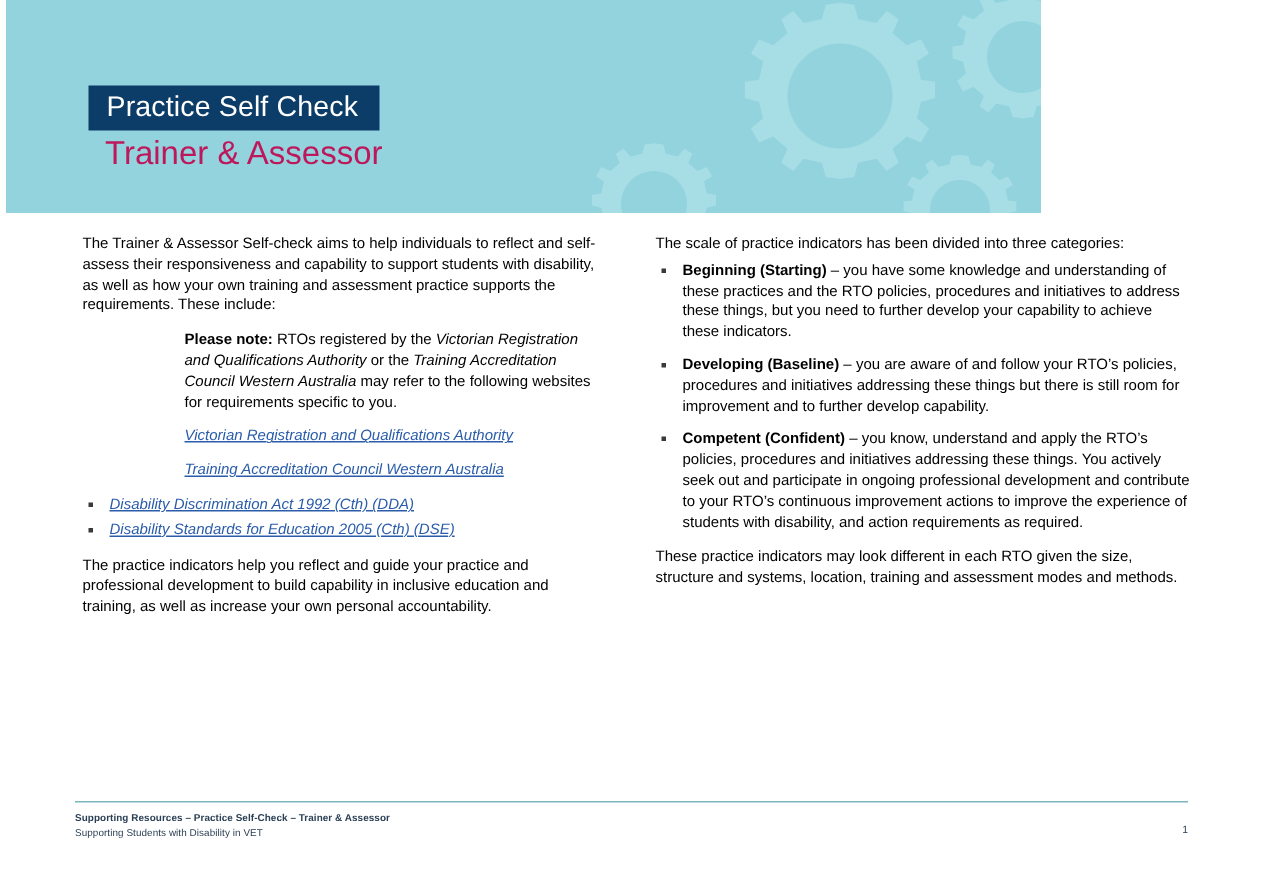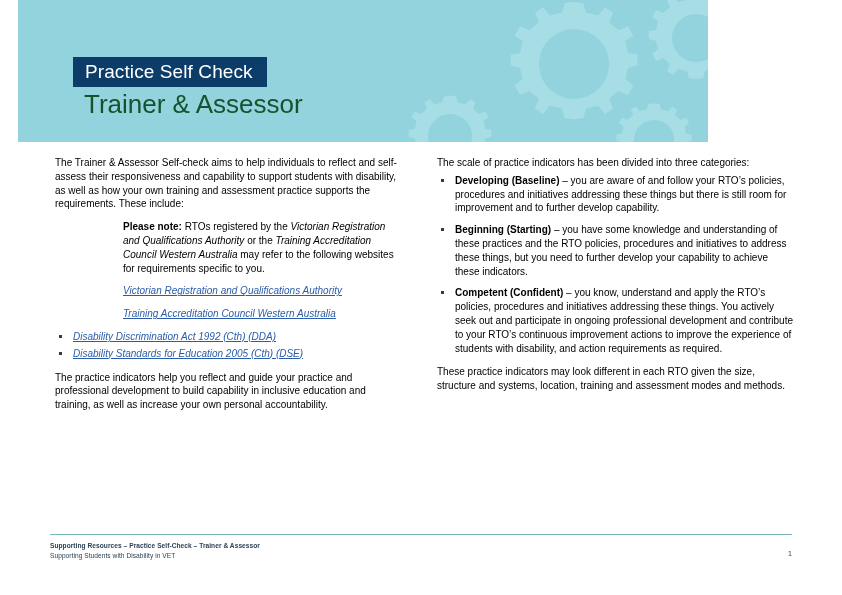--- a/index.html
+++ b/index.html
@@ -14,21 +14,21 @@
     position: relative;
     width: 842px;
     height: 595px;
     background: #ffffff;
     overflow: hidden;
   }
 
   
   #header-banner {
     position: absolute;
-    left: 18px;
+    left: 4px;
     top: 0;
     width: 690px;
     height: 142px;
     background: #92d3dd;
     overflow: hidden;
   }
   #gear-decoration {
     position: absolute;
     right: 0;
     top: 0;
@@ -47,22 +47,22 @@
   .title-box-text {
     font-size: 19px;
     color: #ffffff;
     letter-spacing: 0.1px;
     white-space: nowrap;
   }
   #header-subtitle {
     position: absolute;
     left: 66px;
     top: 89px;
-    font-size: 26px;
-    color: #14532d;
+    font-size: 22px;
+    color: #be185d;
     white-space: nowrap;
   }
 
   
   #content {
     position: absolute;
     left: 0;
     top: 142px;
     width: 842px;
     height: 385px;
@@ -222,22 +222,22 @@
       </ul>
 
       <p class="para" style="margin-top:10px;">The practice indicators help you reflect and guide your practice and professional development to build capability in inclusive education and training, as well as increase your own personal accountability.</p>
     </div>
 
     <div class="column" id="col-right">
 
       <p class="para tight">The scale of practice indicators has been divided into three categories:</p>
 
       <ul class="bullets">
+        <li><span class="bold">Beginning (Starting)</span><span> – you have some knowledge and understanding of these practices and the RTO policies, procedures and initiatives to address these things, but you need to further develop your capability to achieve these indicators.</span></li>
         <li><span class="bold">Developing (Baseline)</span><span> – you are aware of and follow your RTO’s policies, procedures and initiatives addressing these things but there is still room for improvement and to further develop capability.</span></li>
-        <li><span class="bold">Beginning (Starting)</span><span> – you have some knowledge and understanding of these practices and the RTO policies, procedures and initiatives to address these things, but you need to further develop your capability to achieve these indicators.</span></li>
         <li><span class="bold">Competent (Confident)</span><span> – you know, understand and apply the RTO’s policies, procedures and initiatives addressing these things. You actively seek out and participate in ongoing professional development and contribute to your RTO’s continuous improvement actions to improve the experience of students with disability, and action requirements as required.</span></li>
       </ul>
 
       <p class="para" style="margin-top:10px;">These practice indicators may look different in each RTO given the size, structure and systems, location, training and assessment modes and methods.</p>
     </div>
   </div>
 
   <div id="footer-rule"></div>
   <div id="footer">
     <div class="footer-line">Supporting Resources – Practice Self-Check – Trainer &amp; Assessor</div>

